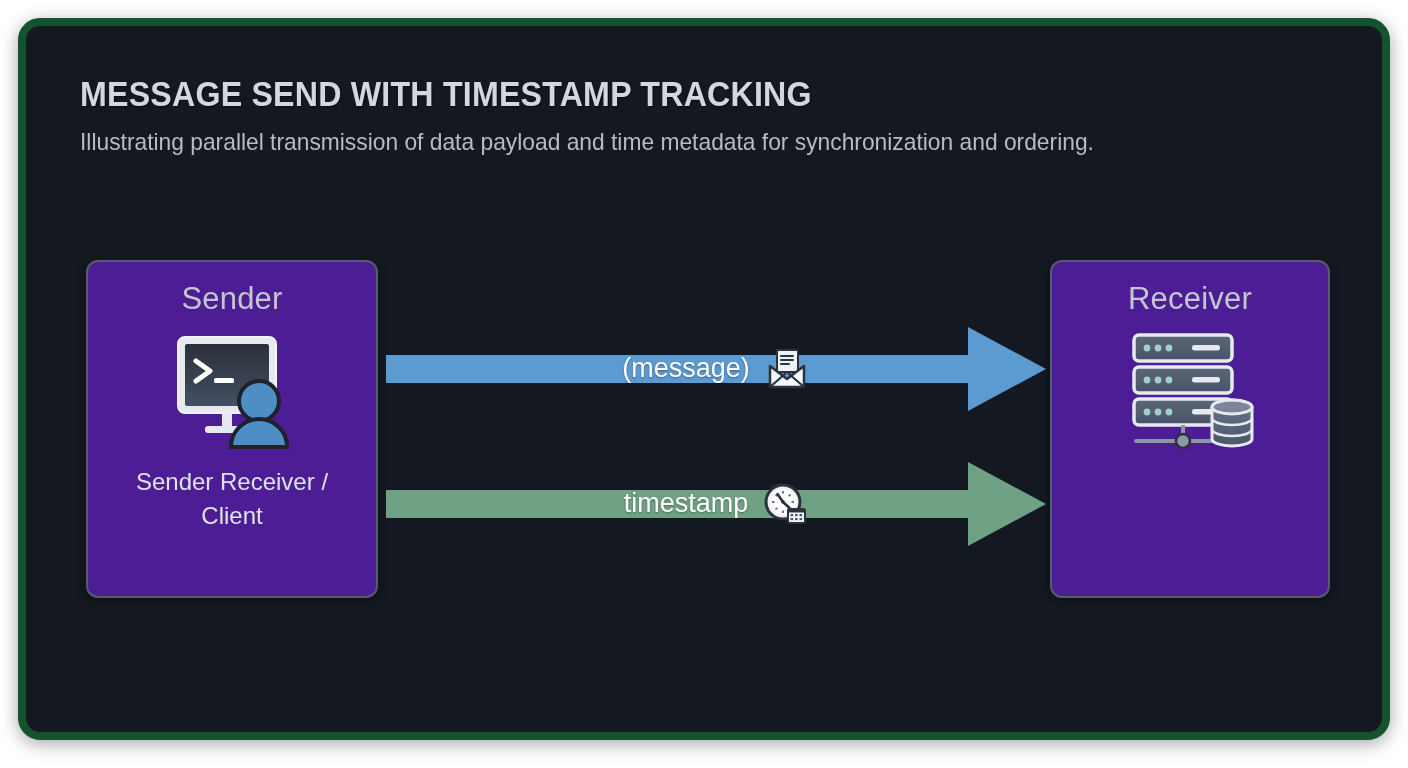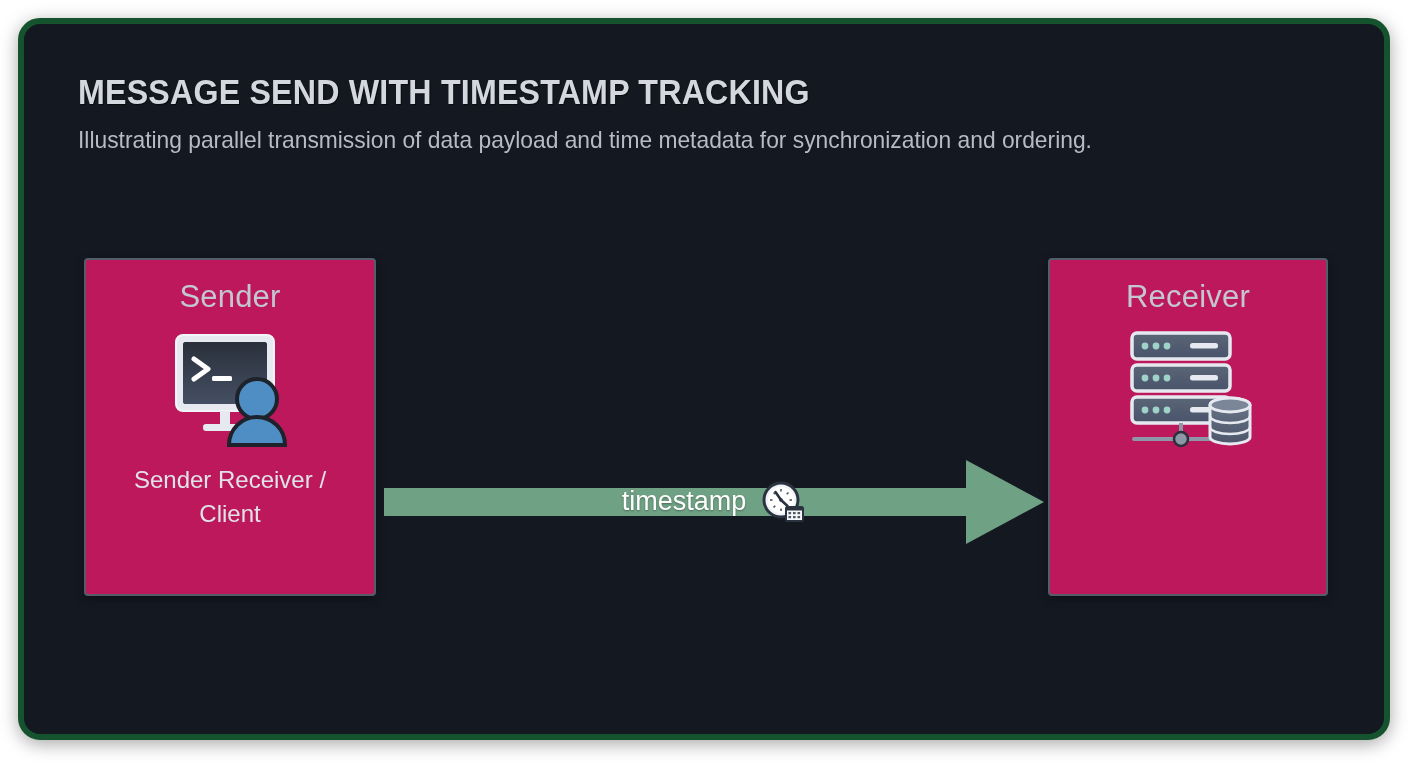--- a/index.html
+++ b/index.html
@@ -20,21 +20,21 @@
   }
 
   
   .panel {
     position: absolute;
     left: 18px;
     top: 18px;
     width: 1372px;
     height: 722px;
     background: #141821;
-    border: 6px solid #14532d;
+    border: 8px solid #14532d;
     border-radius: 22px;
     box-shadow: 0 4px 18px rgba(0,0,0,0.35);
     overflow: hidden;
   }
 
   
   .title {
     position: absolute;
     left: 54px;
     top: 48px;
@@ -56,23 +56,23 @@
     font-size: 24px;
     color: #b6bcc5;
     transform: scaleX(0.95);
     transform-origin: left center;
     white-space: nowrap;
   }
 
   
   .node {
     position: absolute;
-    background: #be185d;
+    background: #4c1d95;
     border: 2px solid #555c6a;
-    border-radius: 4px;
+    border-radius: 12px;
     box-shadow: 0 3px 10px rgba(0,0,0,0.35);
     display: flex;
     flex-direction: column;
     align-items: center;
   }
 
   .node-sender   { left: 60px;   top: 234px; width: 292px; height: 338px; }
   .node-receiver { left: 1024px; top: 234px; width: 280px; height: 338px; }
 
   .node-title {
@@ -223,20 +223,38 @@
           <g transform="translate(92,74)">
             <path d="M0 6 a20 7 0 0 1 40 0 L40 38 a20 7 0 0 1 -40 0 Z" fill="url(#dbg)" stroke="#e6eaf0" stroke-width="3"></path>
             <ellipse cx="20" cy="6" rx="20" ry="7" fill="#7b8699" stroke="#e6eaf0" stroke-width="3"></ellipse>
             <path d="M0 17 a20 7 0 0 0 40 0" fill="none" stroke="#e6eaf0" stroke-width="2.5"></path>
             <path d="M0 28 a20 7 0 0 0 40 0" fill="none" stroke="#e6eaf0" stroke-width="2.5"></path>
           </g>
         </svg>
       </div>
     </div>
 
+    <div class="arrow-wrap arrow-msg">
+      <svg viewBox="0 0 660 120" preserveAspectRatio="none" aria-hidden="true">
+        <polygon points="0,46 582,46 582,18 660,60 582,102 582,74 0,74" fill="#5b9bd1"></polygon>
+      </svg>
+      <div class="arrow-label">
+        <span class="txt">(message)</span>
+        <span class="glyph">
+          <svg viewBox="0 0 46 46" width="46" height="46" aria-hidden="true">
+
+            <rect x="13" y="4" width="21" height="22" fill="#eef2f7" stroke="#2a3240" stroke-width="2"></rect>
+            <path d="M17 10 h12 M17 14 h12 M17 18 h8" stroke="#2a3240" stroke-width="2" stroke-linecap="round"></path>
+
+            <path d="M6 20 L23 33 L40 20 L40 41 L6 41 Z" fill="#f4f7fa" stroke="#2a3240" stroke-width="2.5" stroke-linejoin="round"></path>
+            <path d="M6 41 L22 27 M40 41 L24 27" stroke="#2a3240" stroke-width="2.2"></path>
+          </svg>
+        </span>
+      </div>
+    </div>
 
     <div class="arrow-wrap arrow-time">
       <svg viewBox="0 0 660 120" preserveAspectRatio="none" aria-hidden="true">
         <polygon points="0,46 582,46 582,18 660,60 582,102 582,74 0,74" fill="#6fa184"></polygon>
       </svg>
       <div class="arrow-label">
         <span class="txt">timestamp</span>
         <span class="glyph">
           <svg viewBox="0 0 46 46" width="46" height="46" aria-hidden="true">
             <circle cx="21" cy="21" r="17" fill="#f0f3f7" stroke="#2a3240" stroke-width="3"></circle>

